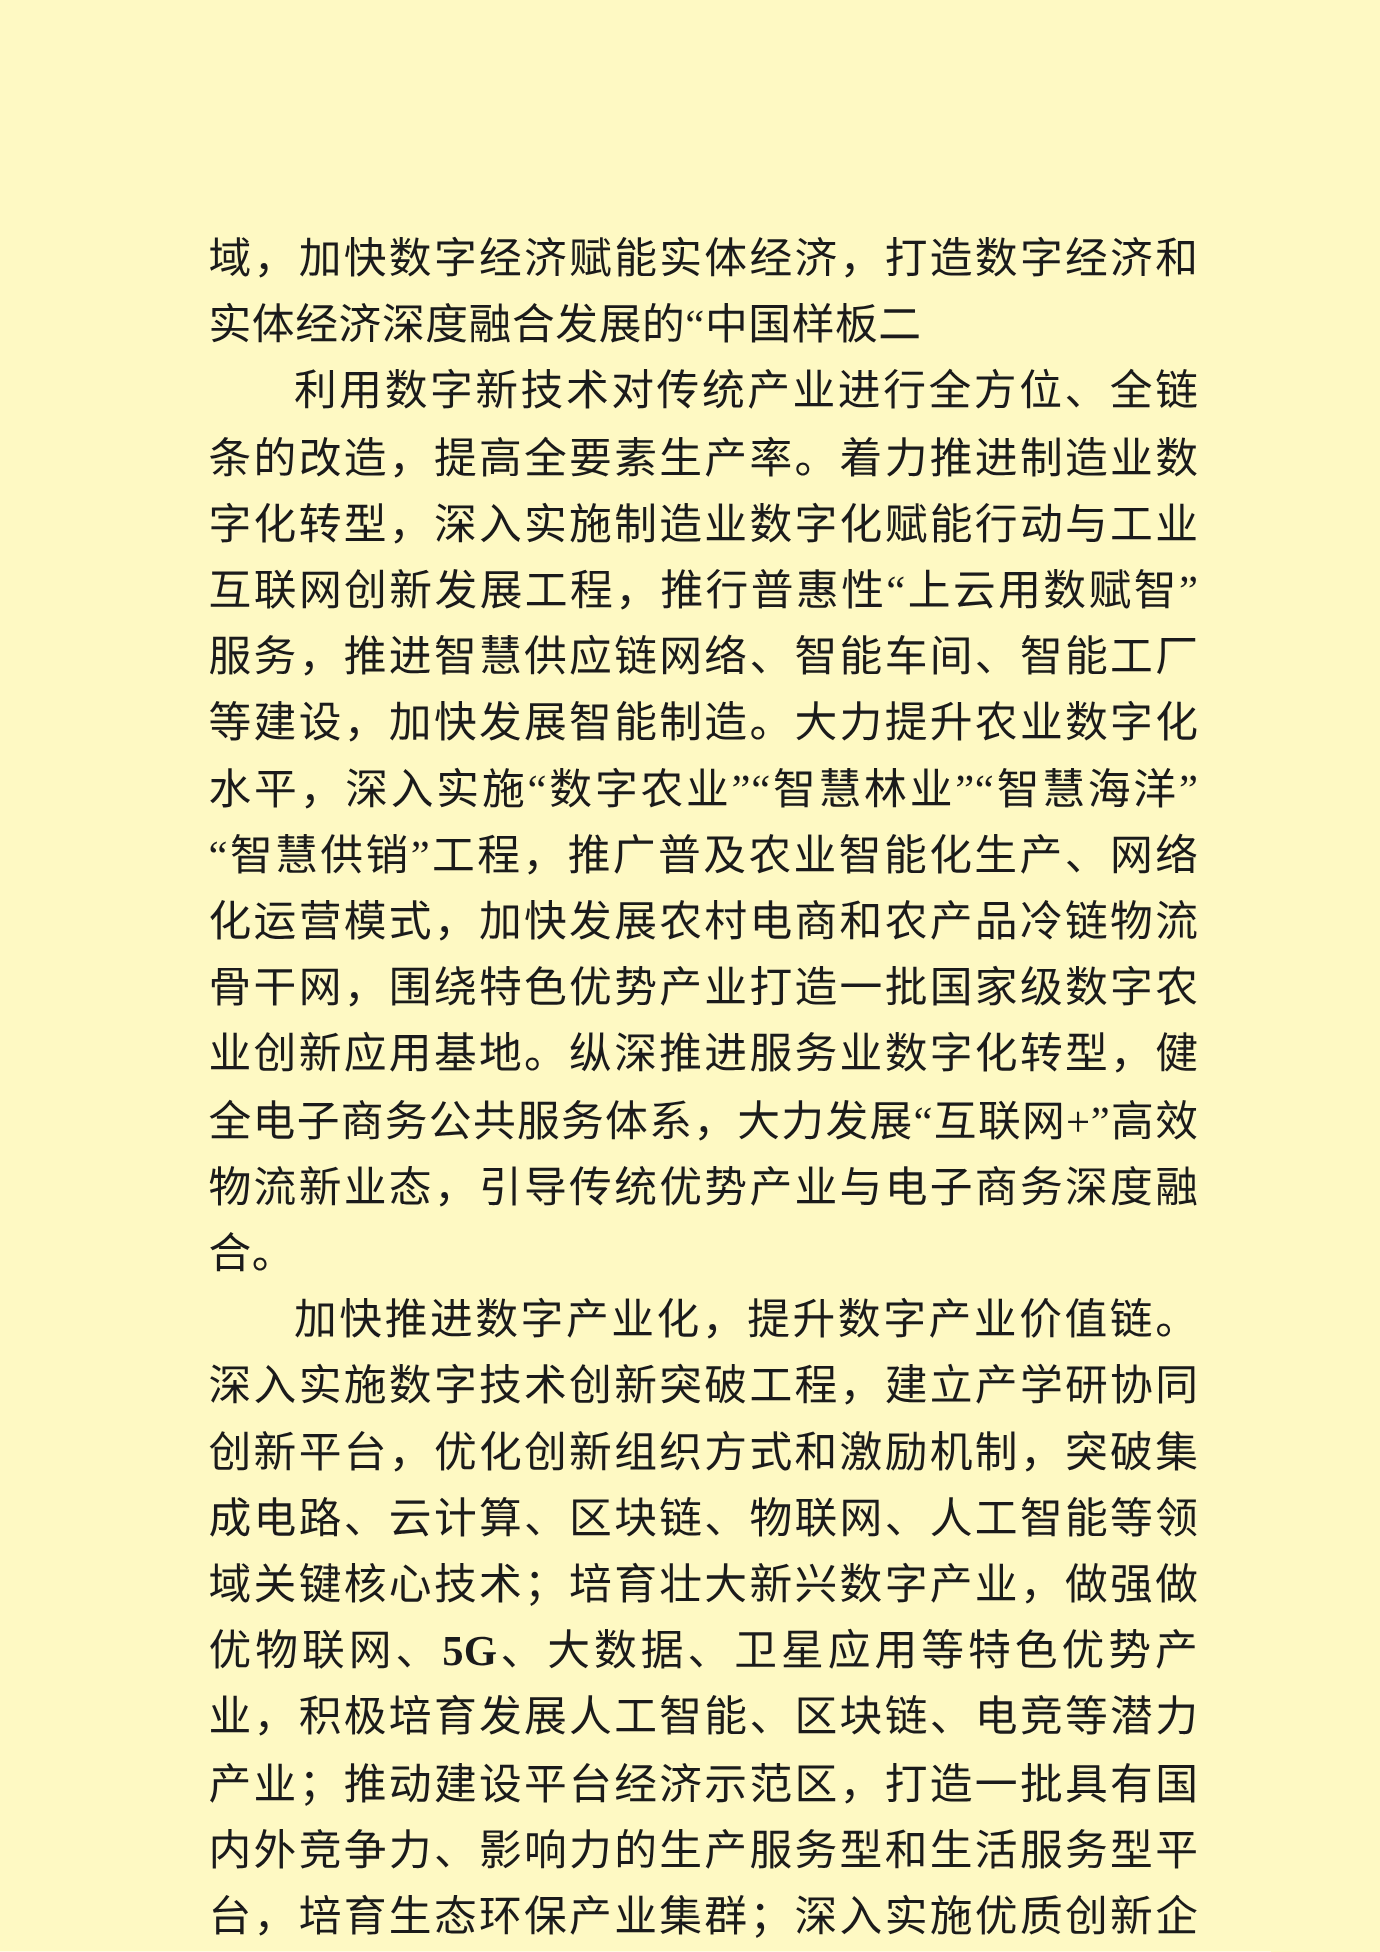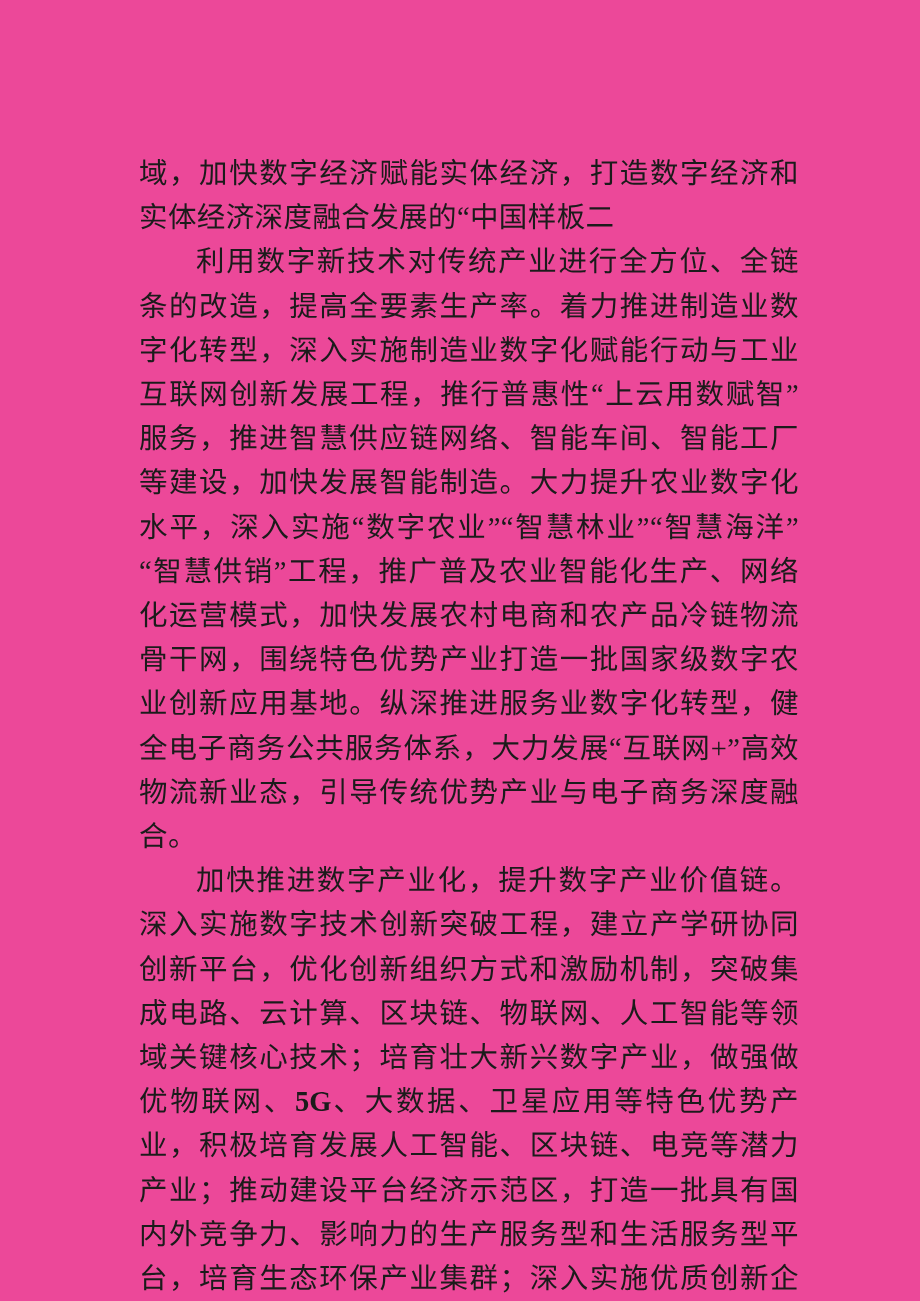--- a/index.html
+++ b/index.html
@@ -54,21 +54,21 @@
   .scan-tint {
     position: absolute;
     inset: 0;
     pointer-events: none;
     background: transparent;
   }
 </style>
 </head>
 <body>
 
-<div class="page" style="background: #ec4899; text-decoration: underline;">
+<div class="page" style="background: #fef9c3; text-decoration: underline;">
 
   <div class="doc-body">
 
     <p class="para" style="color: rgb(27, 27, 27);">域，加快数字经济赋能实体经济，打造数字经济和实体经济深度融合发展的“中国样板二</p>
 
     <p class="para indent" style="color: rgb(27, 27, 27);">利用数字新技术对传统产业进行全方位、全链条的改造，提高全要素生产率。着力推进制造业数字化转型，深入实施制造业数字化赋能行动与工业互联网创新发展工程，推行普惠性“上云用数赋智”服务，推进智慧供应链网络、智能车间、智能工厂等建设，加快发展智能制造。大力提升农业数字化水平，深入实施“数字农业”“智慧林业”“智慧海洋”“智慧供销”工程，推广普及农业智能化生产、网络化运营模式，加快发展农村电商和农产品冷链物流骨干网，围绕特色优势产业打造一批国家级数字农业创新应用基地。纵深推进服务业数字化转型，健全电子商务公共服务体系，大力发展“互联网+”高效物流新业态，引导传统优势产业与电子商务深度融合。</p>
 
     <p class="para indent" style="color: rgb(27, 27, 27);"><span>加快推进数字产业化，提升数字产业价值链。深入实施数字技术创新突破工程，建立产学研协同创新平台，优化创新组织方式和激励机制，突破集成电路、云计算、区块链、物联网、人工智能等领域关键核心技术；培育壮大新兴数字产业，做强做优物联网、</span><span class="latin-run">5G</span><span>、大数据、卫星应用等特色优势产业，积极培育发展人工智能、区块链、电竞等潜力产业；推动建设平台经济示范区，打造一批具有国内外竞争力、影响力的生产服务型和生活服务型平台，培育生态环保产业集群；深入实施优质创新企业培育行动，培优扶强数字经济领域龙头企业，做精做优市场主体。</span></p>
 
   </div>

